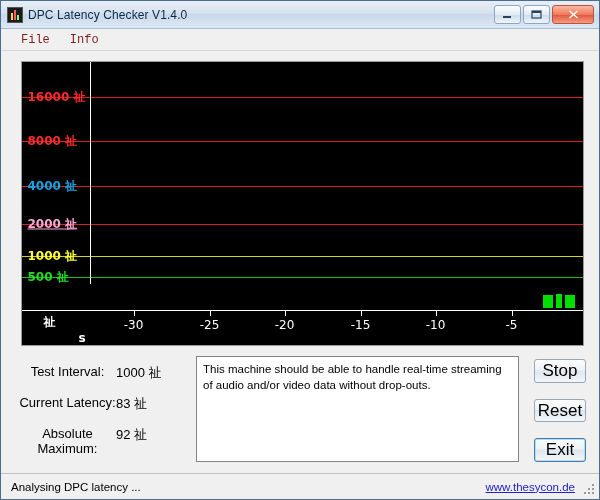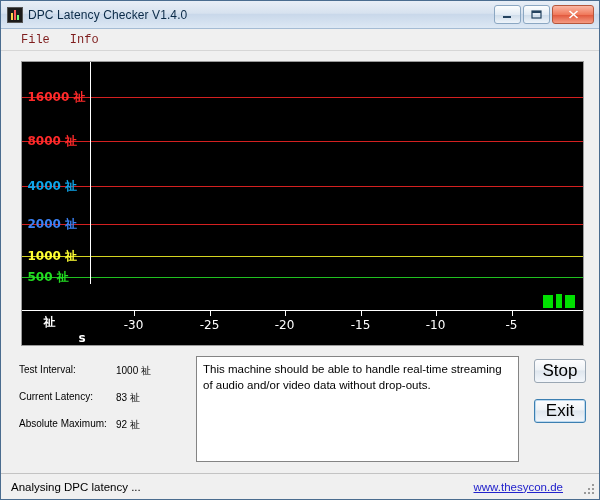--- a/index.html
+++ b/index.html
@@ -190,22 +190,23 @@
   
   .bottom {
     display: flex;
     margin-top: 10px;
     height: 106px;
   }
   .stats {
     width: 175px;
     padding-left: 6px;
     box-sizing: border-box;
-    font-size: 10px;
+    font-size: 13px;
     color: #000;
+    text-align: center;
   }
   .stat-row {
     display: flex;
     margin-top: 13px;
   }
   .stat-row:first-child { margin-top: 8px; }
   .stat-label { width: 97px; }
   .stat-value { }
 
   .message {
@@ -259,21 +260,21 @@
     box-sizing: border-box;
     font-size: 11.5px;
     color: #000;
     position: relative;
   }
   .status-text { flex: 1; }
   .status-link {
     color: #2222cc;
     text-decoration: underline;
     font-size: 11.5px;
-    margin-right: 32px;
+    margin-right: 20px;
   }
   .grip {
     position: absolute;
     right: 3px;
     bottom: 3px;
     width: 12px;
     height: 12px;
   }
   .grip span {
     position: absolute;
@@ -325,21 +326,21 @@
       <div class="gridline" style="top:35px;background:#d42020;"></div>
       <div class="gridline" style="top:79px;background:#d42020;"></div>
       <div class="gridline" style="top:124px;background:#d42020;"></div>
       <div class="gridline" style="top:162px;background:#d42020;"></div>
       <div class="gridline" style="top:194px;background:#d4d420;"></div>
       <div class="gridline" style="top:215px;background:#20c020;"></div>
 
       <div class="ylabel" style="top:35px;color:#ff2a2a;">16000 祉</div>
       <div class="ylabel" style="top:79px;color:#ff2a2a;">8000 祉</div>
       <div class="ylabel" style="top:124px;color:#0ea5e9;">4000 祉</div>
-      <div class="ylabel" style="top:162px;color:#3b82f6;">2000 祉</div>
+      <div class="ylabel" style="top:162px;color:#f9a8d4;text-decoration:underline;">2000 祉</div>
       <div class="ylabel" style="top:194px;color:#ffff33;">1000 祉</div>
       <div class="ylabel" style="top:215px;color:#22dd22;">500 祉</div>
 
       <div class="yaxis-line" style="left:68px;top:0;"></div>
       <div class="xaxis-line" style="top:248px;"></div>
 
       <div class="axis-unit" style="left:22px;top:252px;">祉</div>
       <div class="axis-unit" style="left:57px;top:269px;">s</div>
 
       <div class="tick" style="left:112px;top:249px;"></div>
@@ -375,20 +376,21 @@
         <div class="stat-row">
           <div class="stat-label">Absolute Maximum:</div>
           <div class="stat-value">92 祉</div>
         </div>
       </div>
 
       <div class="message">This machine should be able to handle real-time streaming of audio and/or video data without drop-outs.</div>
 
       <div class="buttons">
         <div class="btn">Stop</div>
+        <div class="btn">Reset</div>
         <div class="btn focus">Exit</div>
       </div>
 
     </div>
   </div>
 
   <div class="statusbar">
     <div class="status-text">Analysing DPC latency ...</div>
     <a class="status-link" href="#">www.thesycon.de</a>
     <div class="grip">

